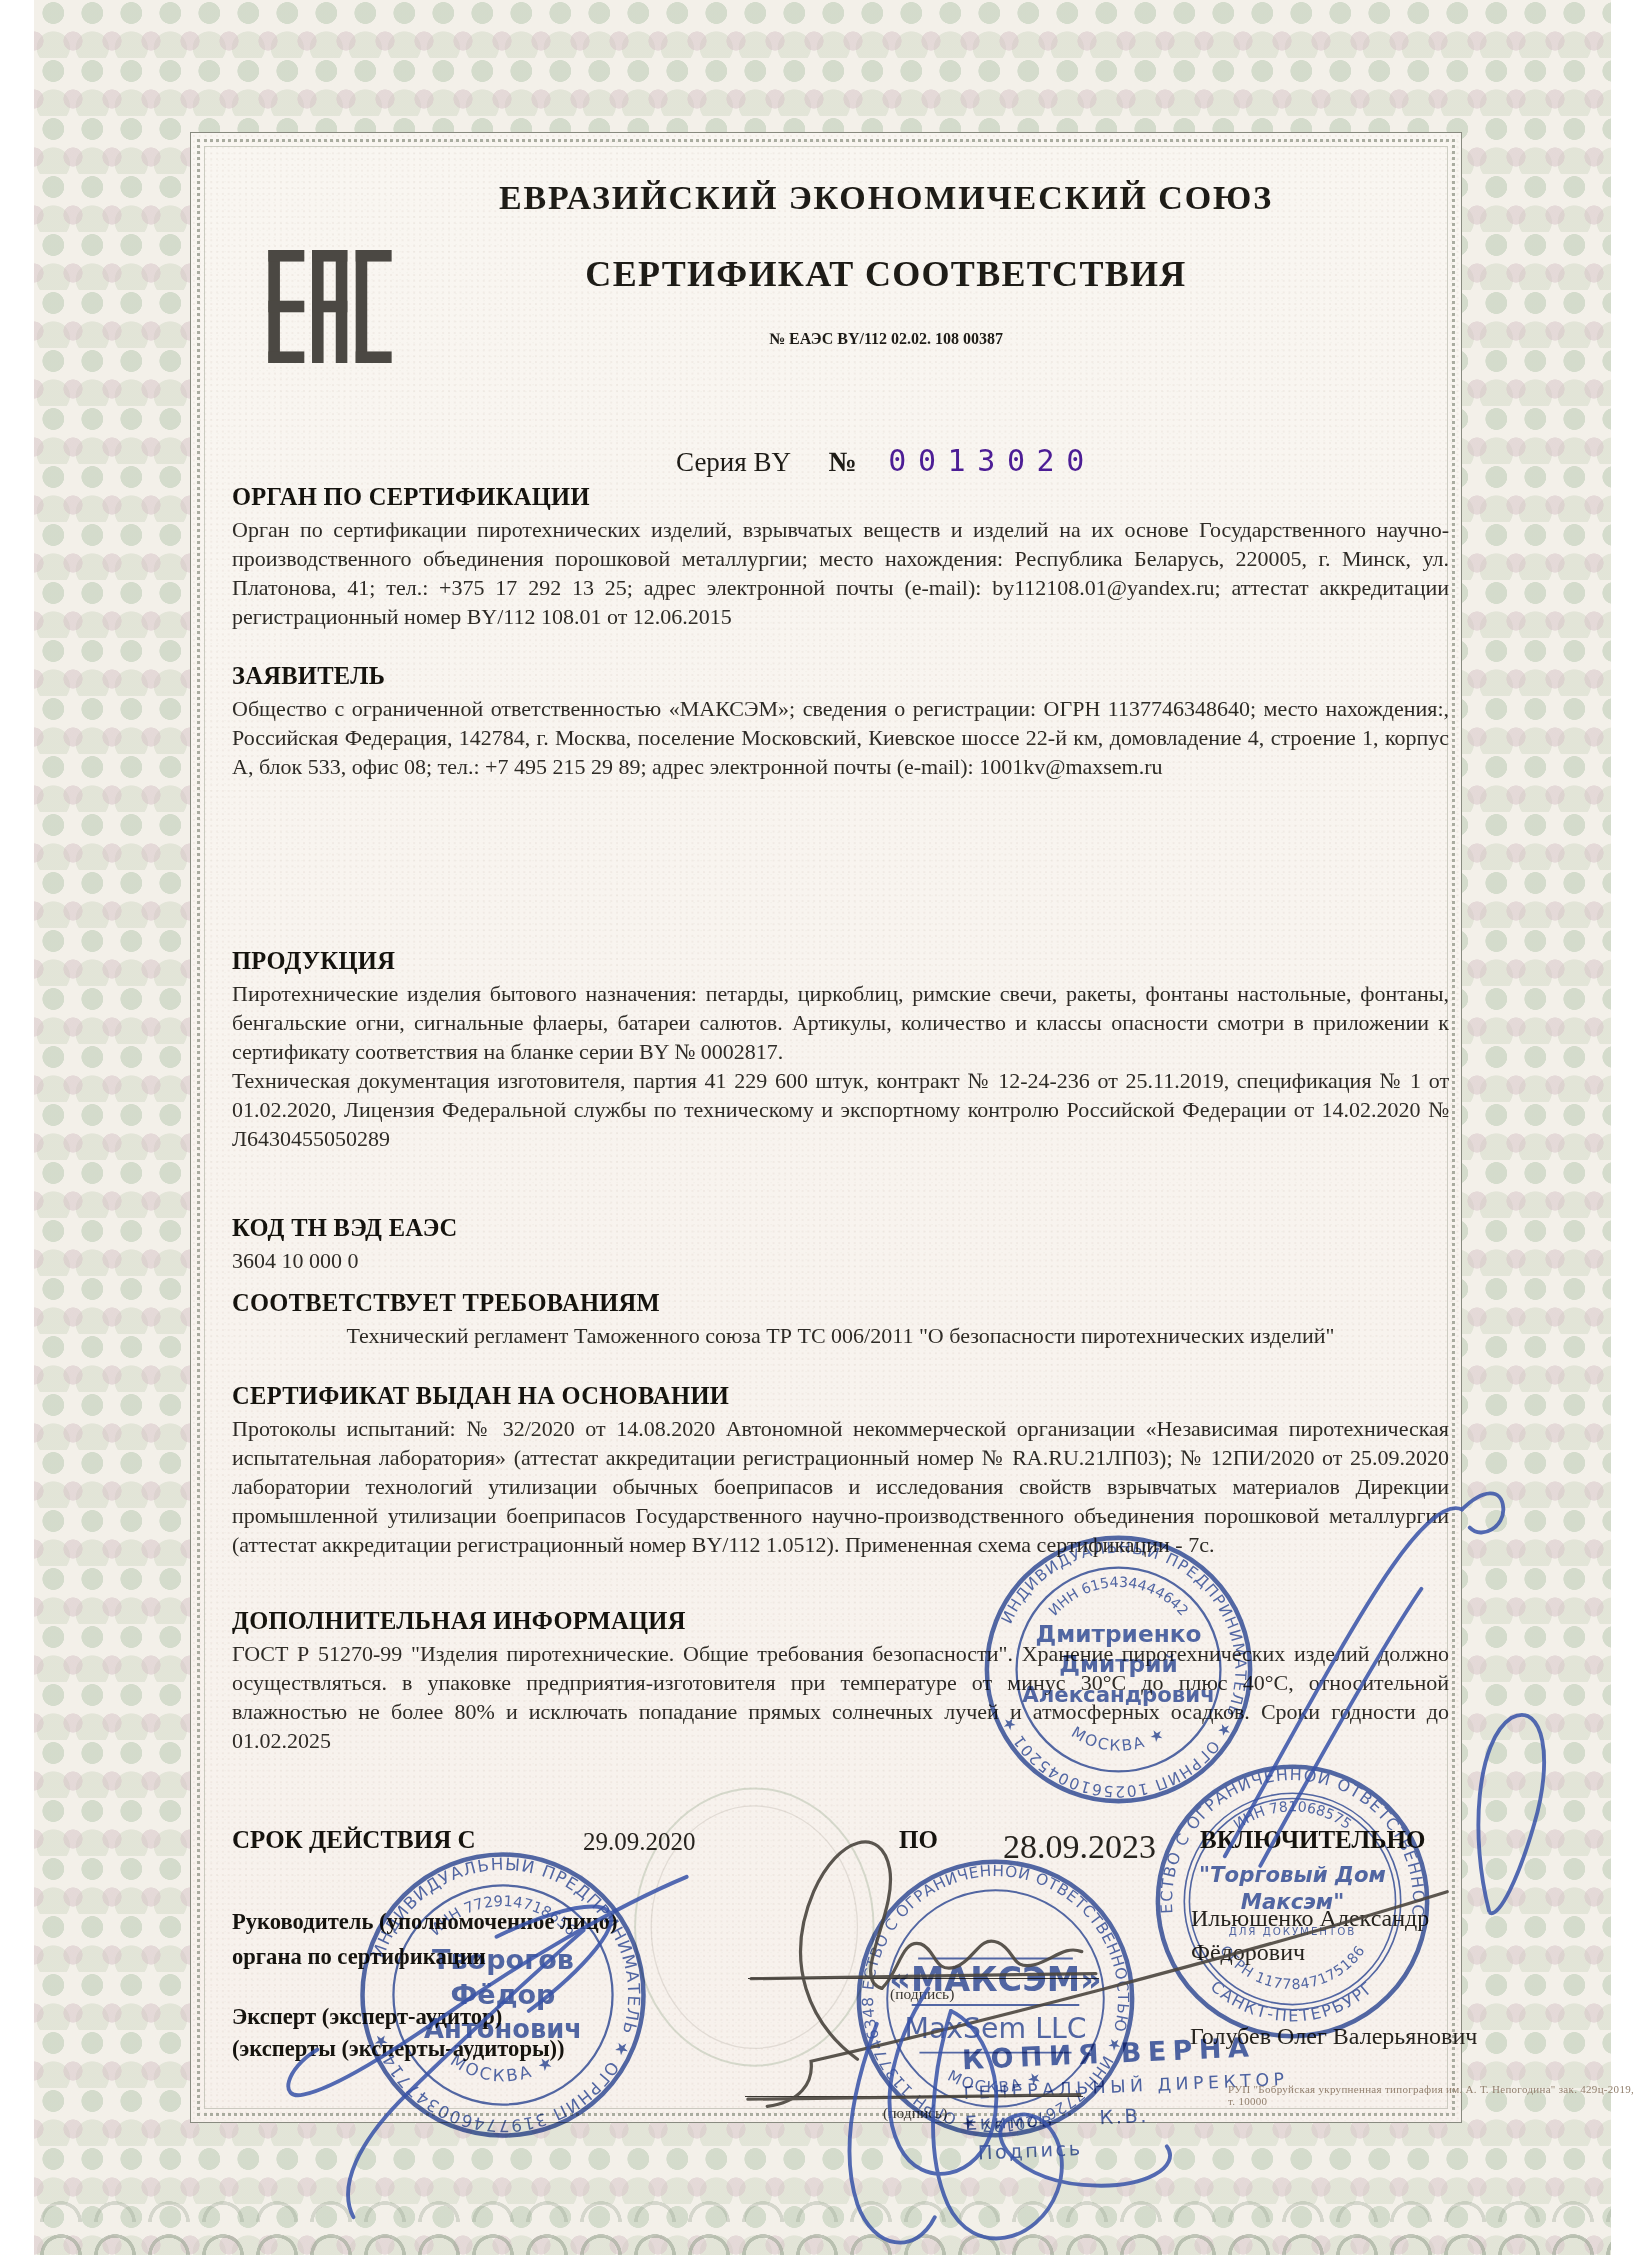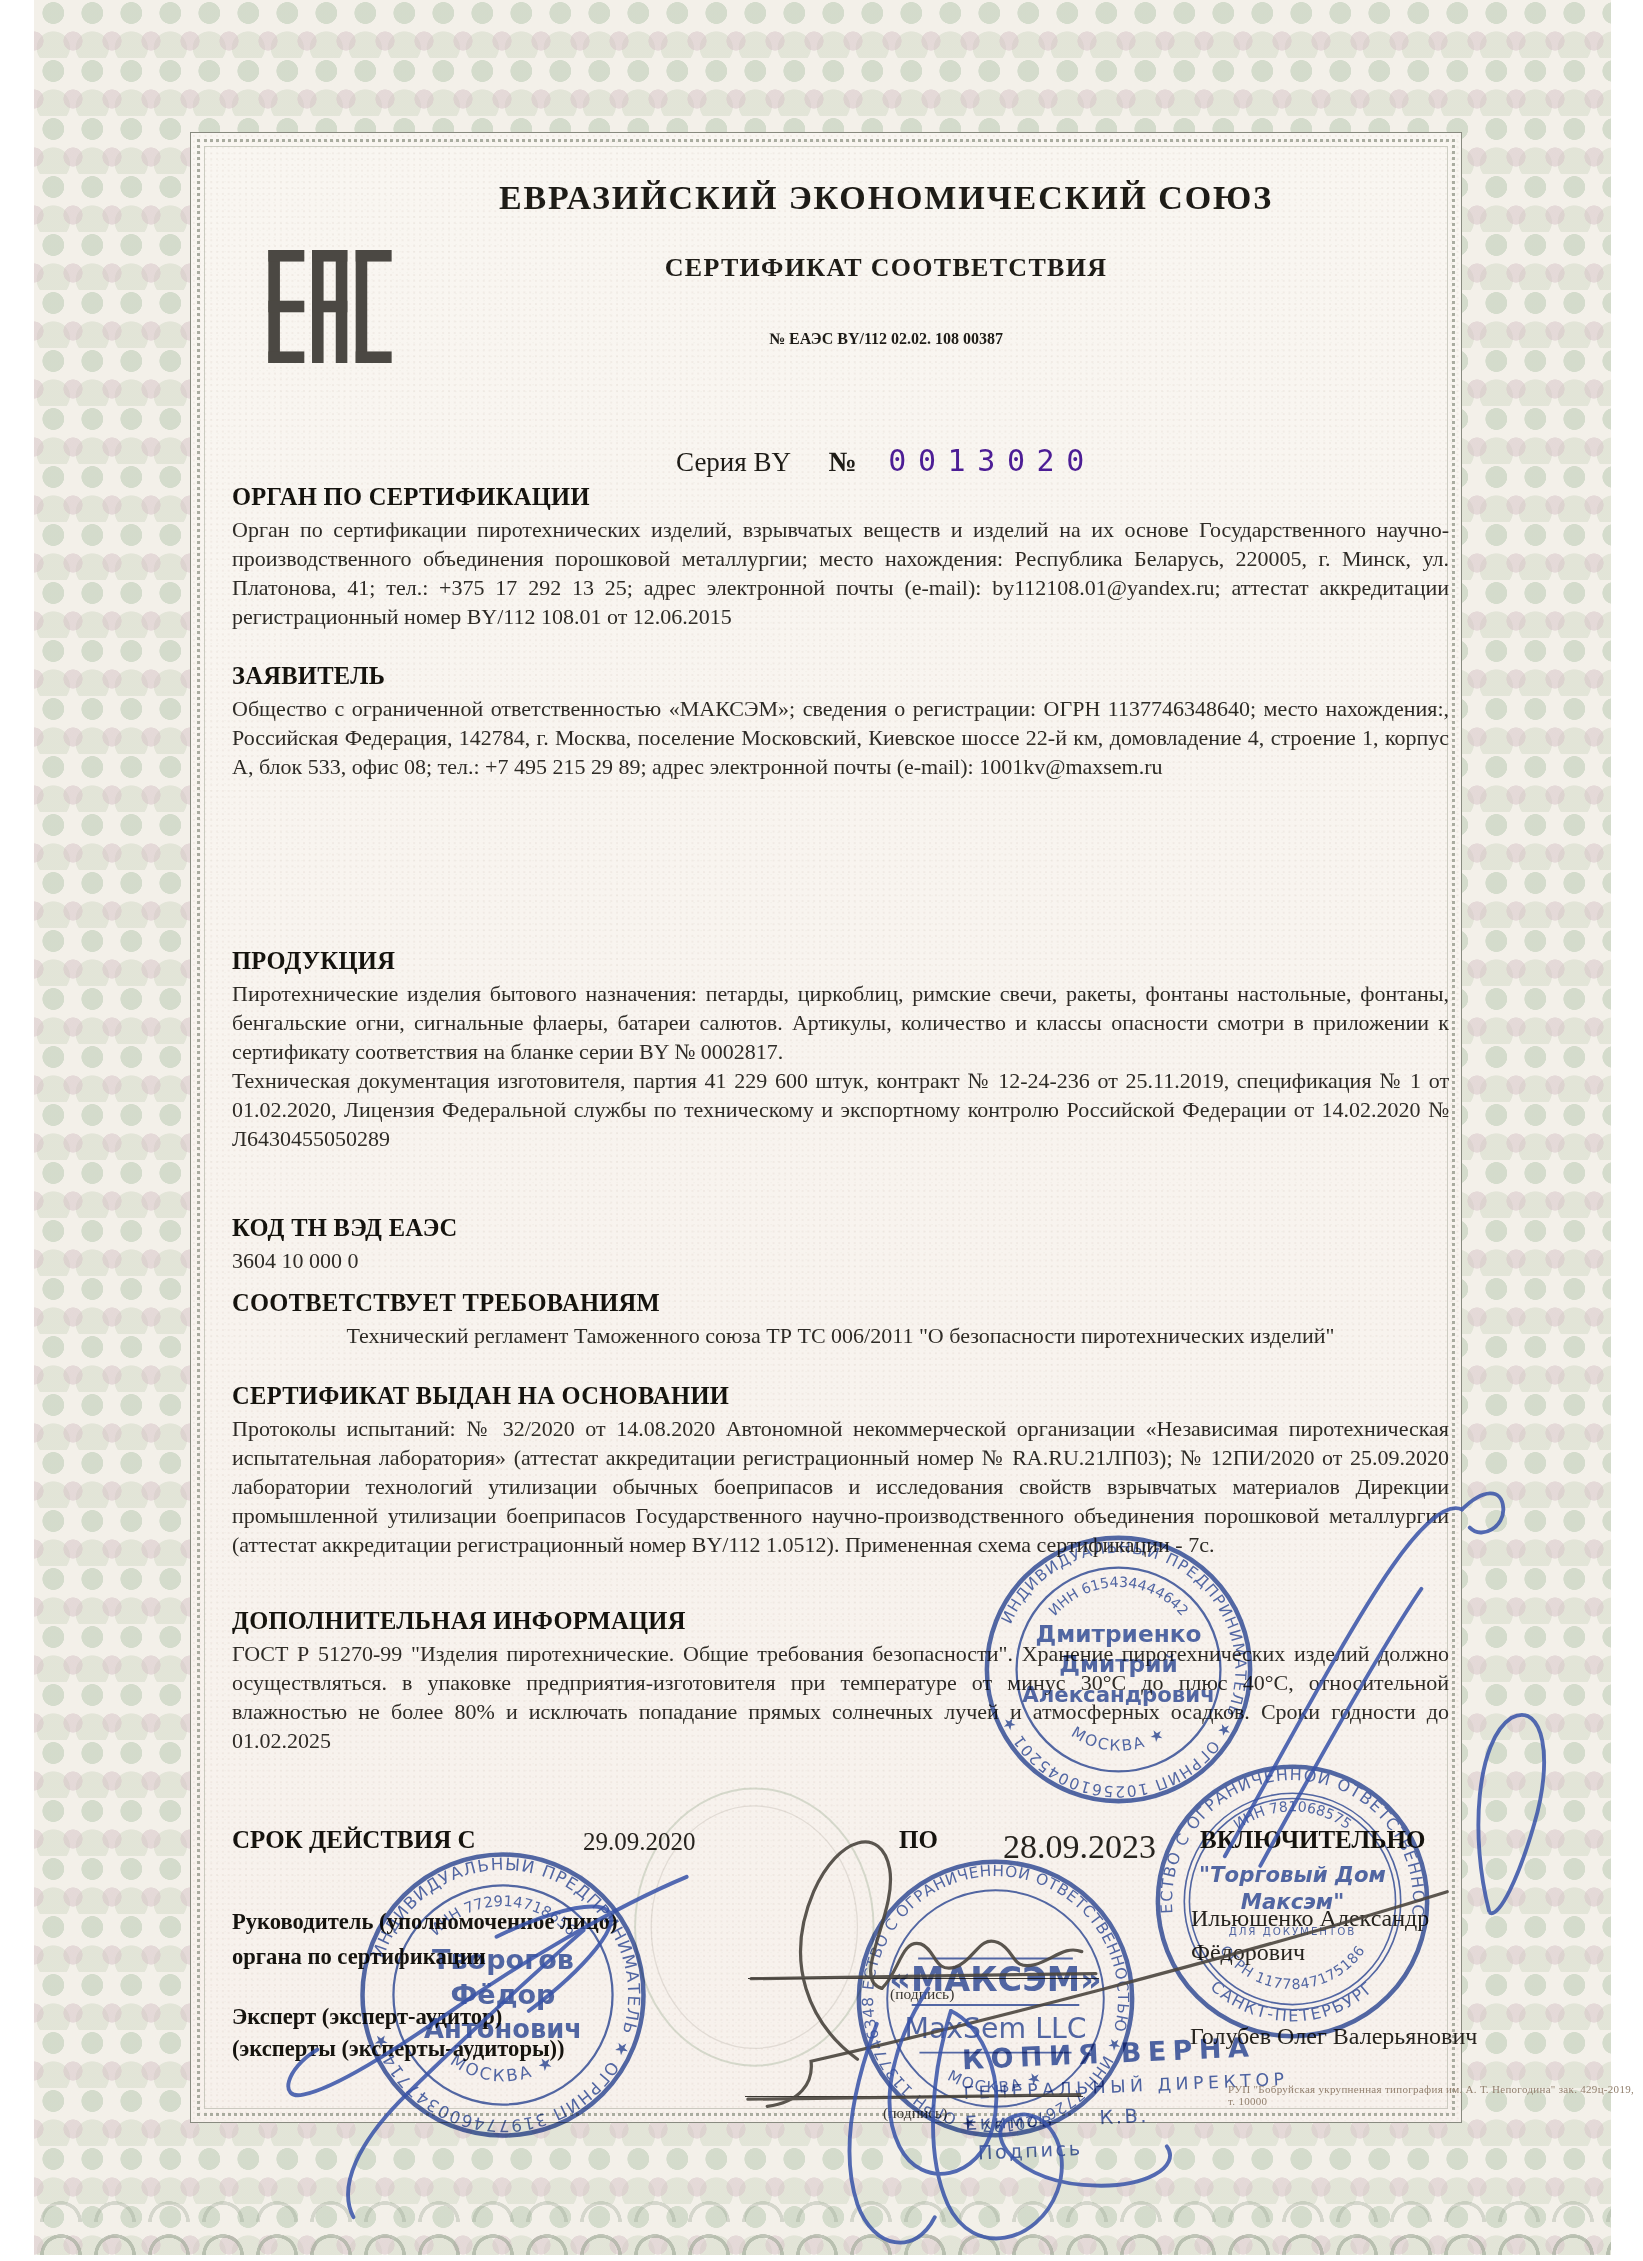--- a/index.html
+++ b/index.html
@@ -83,21 +83,21 @@
         <rect x="105" y="0" width="18" height="176"></rect>
       <rect x="68" y="0" width="55" height="18"></rect>
         <rect x="68" y="79" width="55" height="18"></rect>
       <rect x="136" y="0" width="18" height="176"></rect>
         <rect x="136" y="0" width="56" height="18"></rect>
       <rect x="136" y="158" width="56" height="18"></rect>
     </g>
   </svg>
 
   <div class="center-line" style="top:179px;font-size:34px;font-weight:bold;letter-spacing:1.9px">ЕВРАЗИЙСКИЙ ЭКОНОМИЧЕСКИЙ СОЮЗ</div>
-  <div class="center-line" style="top:253px;font-size:26px;font-weight:bold;letter-spacing:1.3px">СЕРТИФИКАТ СООТВЕТСТВИЯ</div>
+  <div class="center-line" style="top:253px;font-size:36px;font-weight:bold;letter-spacing:1.3px">СЕРТИФИКАТ СООТВЕТСТВИЯ</div>
   <div class="center-line" style="top:330px;font-size:16px;font-weight:bold">№ ЕАЭС BY/112 02.02. 108 00387</div>
 
   <div class="center-line" style="top:443px">
     <span style="font-size:27px">Серия BY</span>
     <span style="font-size:28px;font-weight:bold;margin-left:35px">№</span>
     <span style="font-family:'DejaVu Sans Mono',monospace;font-size:30px;letter-spacing:11.6px;color:#4c1d95;margin-left:29px">0013020</span>
   </div>
 
   <div class="sec" style="top:482px">
     <h2>ОРГАН ПО СЕРТИФИКАЦИИ</h2>

